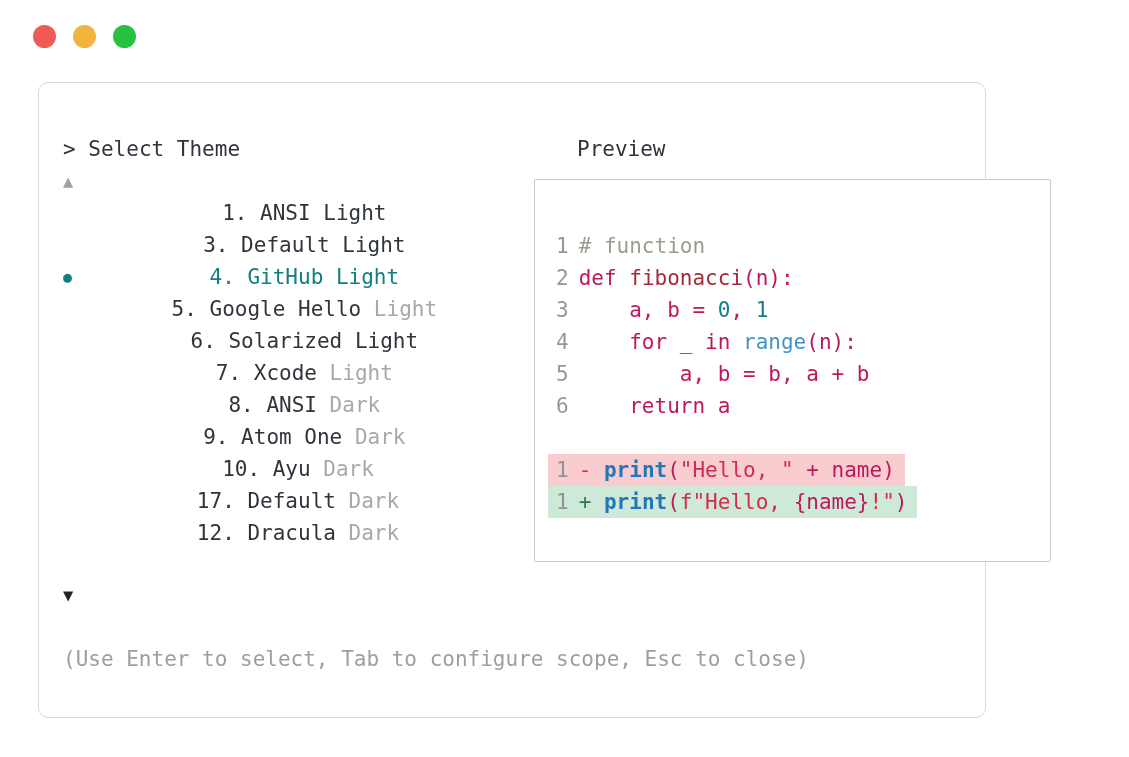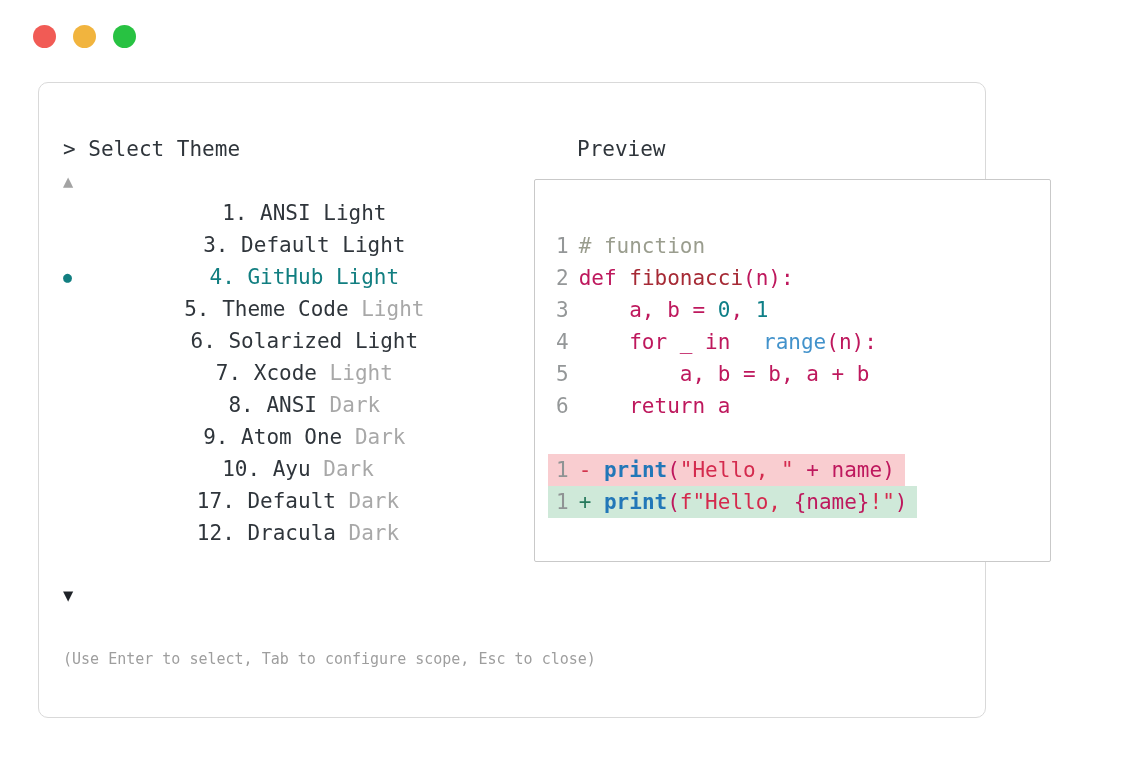--- a/index.html
+++ b/index.html
@@ -19,38 +19,38 @@
     font-size:21px;color:#2f353b;white-space:pre;}
   .scroll-up{position:absolute;left:24px;top:84px;font-size:17px;line-height:28px;color:#a3a3a3;}
   .scroll-down{position:absolute;left:24px;top:498px;font-size:17px;line-height:28px;color:#1f2328;}
   .theme-list{position:absolute;left:0;top:114px;width:470px;}
   .theme-row{position:relative;height:32px;line-height:32px;font-size:21px;color:#2f353b;
     padding-left:48px;white-space:pre;cursor:default;text-align:center;}
   .theme-row .bullet{position:absolute;left:24px;top:0;font-size:15px;}
   .theme-row .variant-dim{color:#a8a8a8;}
   .theme-row.selected, .theme-row.selected .nm, .theme-row.selected .variant{color:inherit;}
   .footer-hint{position:absolute;left:24px;top:560px;height:32px;line-height:32px;
-    font-size:15px;color:#9e9e9e;white-space:pre;}
+    font-size:21px;color:#9e9e9e;white-space:pre;}
   
   .preview-label{position:absolute;left:502px;top:50px;height:32px;line-height:32px;
     font-size:21px;color:#2f353b;margin-left:36px;}
   .preview-box{
     position:absolute;left:495px;top:96px;width:517px;height:383px;
     border:1.5px solid #c9c9c9;border-radius:2px;box-sizing:border-box;background:#ffffff;overflow:hidden;
   }
   .code{position:absolute;left:21px;top:50px;font-size:21px;line-height:32px;white-space:pre;}
   .cline{height:32px;}
   .ln{display:inline-block;min-width:1ch;margin-right:10px;text-align:right;color:#949798;}
   .dhl{display:inline-block;height:32px;margin-left:-8px;padding:0 10px 0 8px;}
   .dhl .ln{color:#8f9394;}
   .tk-plain{color:#be185d;}
   .tk-comment{color:#9a9d8e;}
   .tk-funcname{color:#a62a35;}
   .tk-num{color:#0e7f87;}
-  .tk-range{color:#4292cb;margin-left:20px;}
+  .tk-range{color:#4292cb;}
   .tk-print{color:#2277b8;font-weight:bold;}
   .tk-string{color:#d42a4d;}
   .tk-minus{color:#d3344c;}
   .tk-plus{color:#26795c;}
 </style>
 </head>
 <body>
 
 <div class="stage">
 
@@ -63,21 +63,21 @@
   <div class="panel">
 
     <div class="prompt-line"><span>&gt;</span><span> </span><span>Select Theme</span></div>
 
     <div class="scroll-up">▲</div>
 
     <div class="theme-list" id="theme-list">
         <div class="theme-row"><span> 1. </span><span class="nm">ANSI </span><span class="variant">Light</span></div>
         <div class="theme-row"><span> 3. </span><span class="nm">Default </span><span class="variant">Light</span></div>
         <div class="theme-row selected" style="color: rgb(17, 126, 128);"><span class="bullet">●</span><span> 4. </span><span class="nm">GitHub </span><span class="variant">Light</span></div>
-        <div class="theme-row"><span> 5. </span><span class="nm">Theme Code </span><span class="variant variant-dim">Light</span></div>
+        <div class="theme-row"><span> 5. </span><span class="nm">Google Hello </span><span class="variant variant-dim">Light</span></div>
         <div class="theme-row"><span> 6. </span><span class="nm">Solarized </span><span class="variant">Light</span></div>
         <div class="theme-row"><span> 7. </span><span class="nm">Xcode </span><span class="variant variant-dim">Light</span></div>
         <div class="theme-row"><span> 8. </span><span class="nm">ANSI </span><span class="variant variant-dim">Dark</span></div>
         <div class="theme-row"><span> 9. </span><span class="nm">Atom One </span><span class="variant variant-dim">Dark</span></div>
         <div class="theme-row"><span>10. </span><span class="nm">Ayu </span><span class="variant variant-dim">Dark</span></div>
         <div class="theme-row"><span>17. </span><span class="nm">Default </span><span class="variant variant-dim">Dark</span></div>
         <div class="theme-row"><span>12. </span><span class="nm">Dracula </span><span class="variant variant-dim">Dark</span></div>
       </div>
 
     <div class="scroll-down">▼</div>

